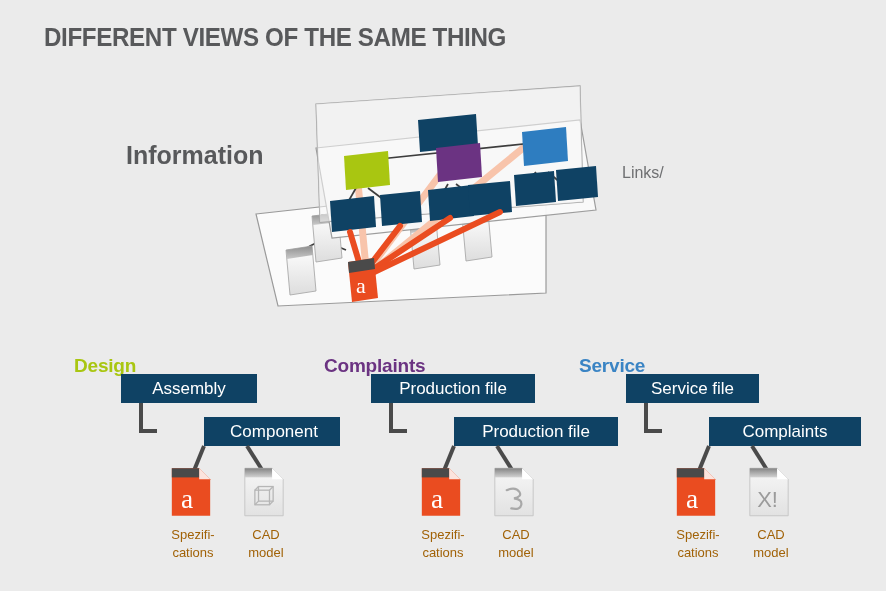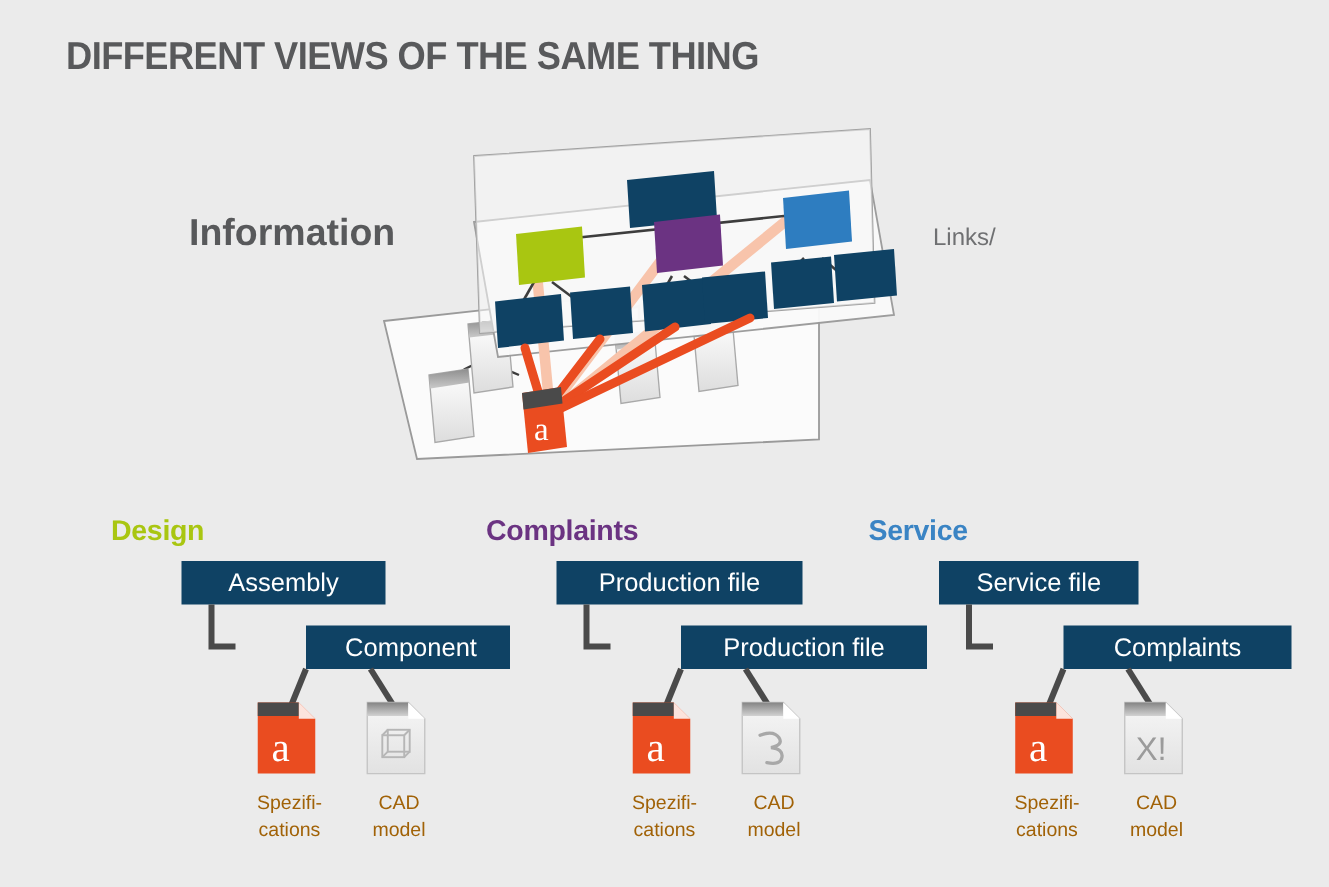--- a/index.html
+++ b/index.html
@@ -39,33 +39,33 @@
 
   
   .info-views{
     position:absolute;left:126px;top:140px;
     font-size:25px;font-weight:bold;
     color:#58595b;line-height:1.22;
     width:180px;
   }
   
   .links-label{
-    position:absolute;left:622px;top:148px;
+    position:absolute;left:622px;top:162px;
     font-size:16px;color:#6f7072;line-height:1.42;
     width:200px;
   }
 
   
   .stage{position:absolute;left:250px;top:82px;width:360px;height:240px;}
   .stage svg{position:absolute;left:0;top:0;overflow:visible;}
 
   
   .col{position:absolute;top:340px;width:300px;height:240px;}
   .col-head{
-    position:absolute;left:12px;top:4px;
+    position:absolute;left:12px;top:15px;
     font-size:19px;font-weight:bold;letter-spacing:-0.2px;text-align:center;
   }
   .bar{
     position:absolute;
     background:#0f4264;
     color:#ffffff;
     font-size:17px;
     height:29px;line-height:29px;
     text-align:center;
     white-space:nowrap;

